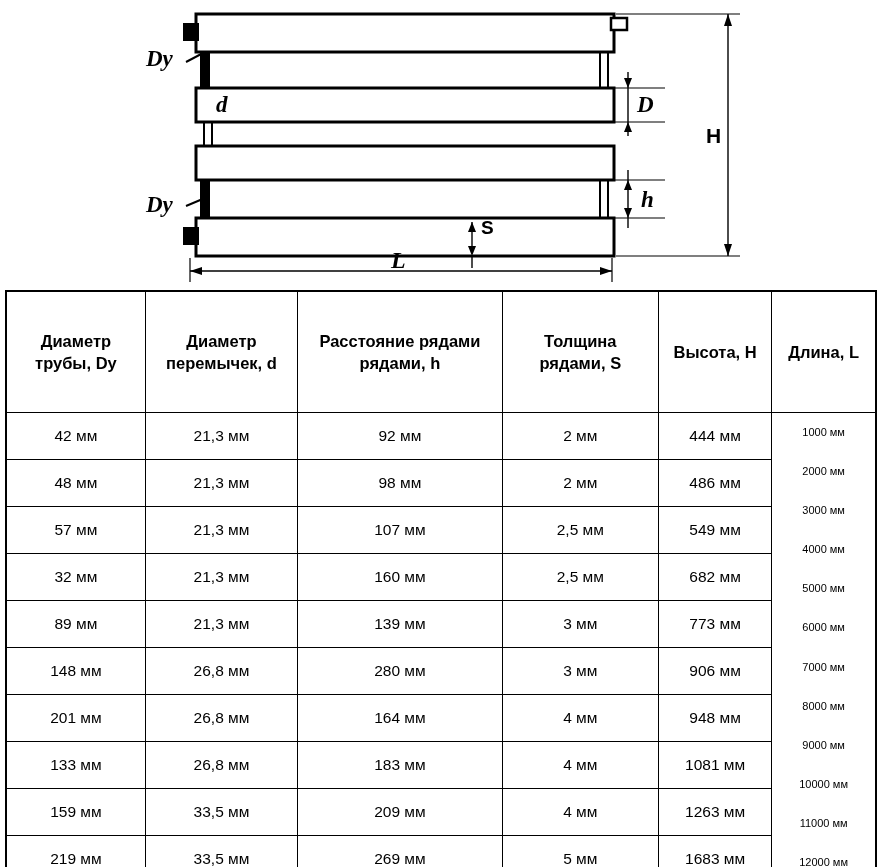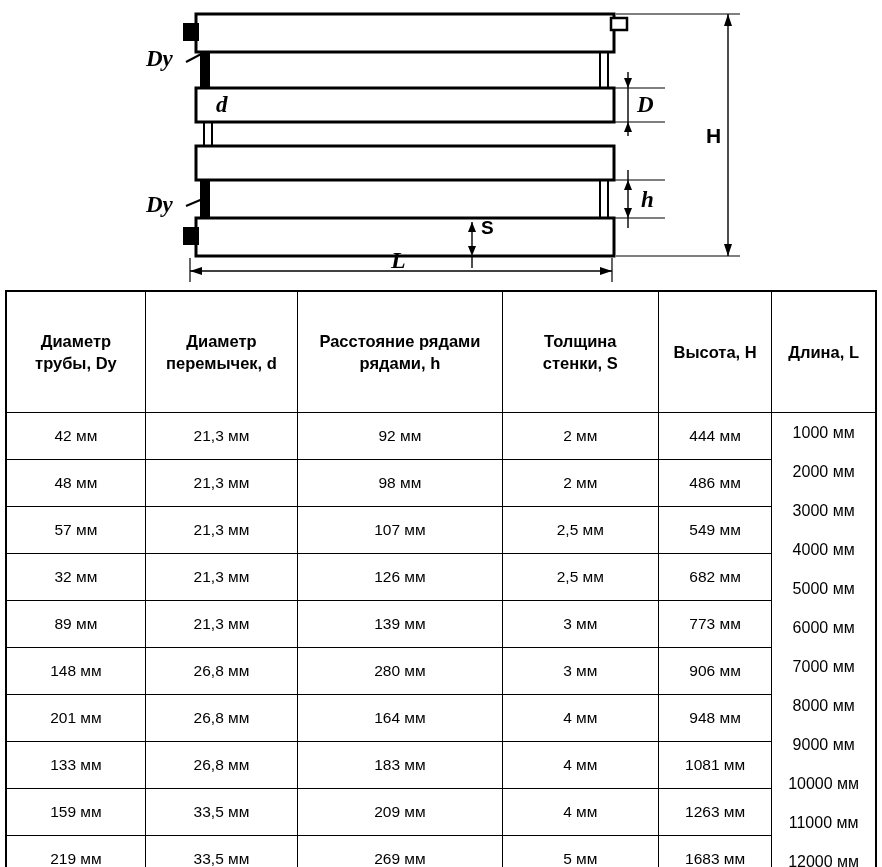--- a/index.html
+++ b/index.html
@@ -70,21 +70,21 @@
   .length-list {
     display: flex;
     flex-direction: column;
     justify-content: space-around;
     align-items: center;
     height: 100%;
     min-height: 440px;
   }
   .length-list span {
     display: block;
-    font-size: 16px;
+    font-size: 11px;
     line-height: 1.0;
     padding: 2px 0;
   }
 
   
   .lbl {
     font-family: "Liberation Sans", sans-serif;
     font-weight: bold;
   }
   .lbl-i {
@@ -214,21 +214,21 @@
       <th>
         <span>Диаметр</span><br>
         <span>перемычек, d</span>
       </th>
       <th>
         <span>Расстояние рядами</span><br>
         <span>рядами, h</span>
       </th>
       <th>
         <span>Толщина</span><br>
-        <span>стенки, S</span>
+        <span>рядами, S</span>
       </th>
       <th>Высота, H</th>
       <th>Длина, L</th>
     </tr>
   </thead>
   <tbody id="table-body">
 
   <tr>
         <td>42 мм</td>
         <td>21,3 мм</td>
@@ -262,21 +262,21 @@
       <tr>
         <td>57 мм</td>
         <td>21,3 мм</td>
         <td>107 мм</td>
         <td>2,5 мм</td>
         <td>549 мм</td>
       </tr>
       <tr>
         <td>32 мм</td>
         <td>21,3 мм</td>
-        <td>126 мм</td>
+        <td>160 мм</td>
         <td>2,5 мм</td>
         <td>682 мм</td>
       </tr>
       <tr>
         <td>89 мм</td>
         <td>21,3 мм</td>
         <td>139 мм</td>
         <td>3 мм</td>
         <td>773 мм</td>
       </tr>

